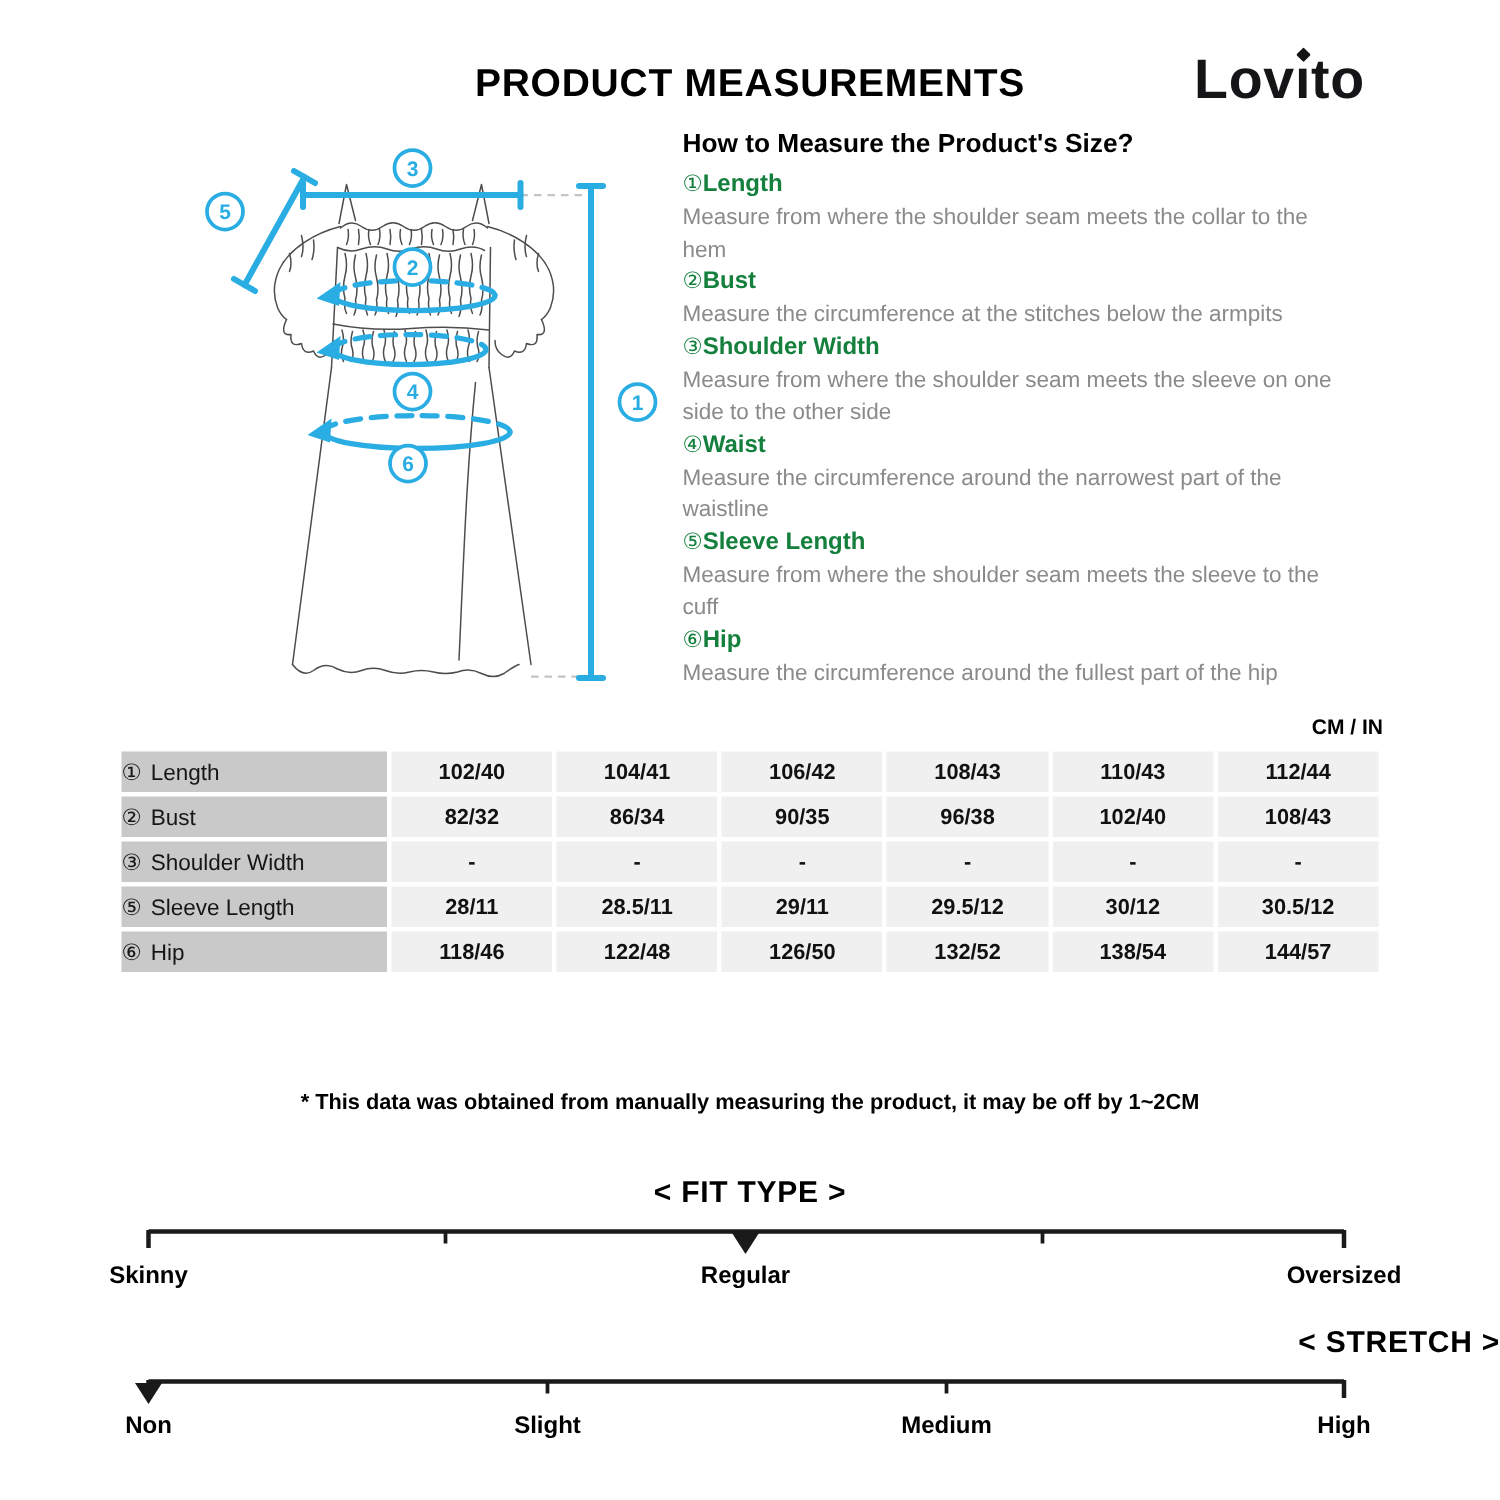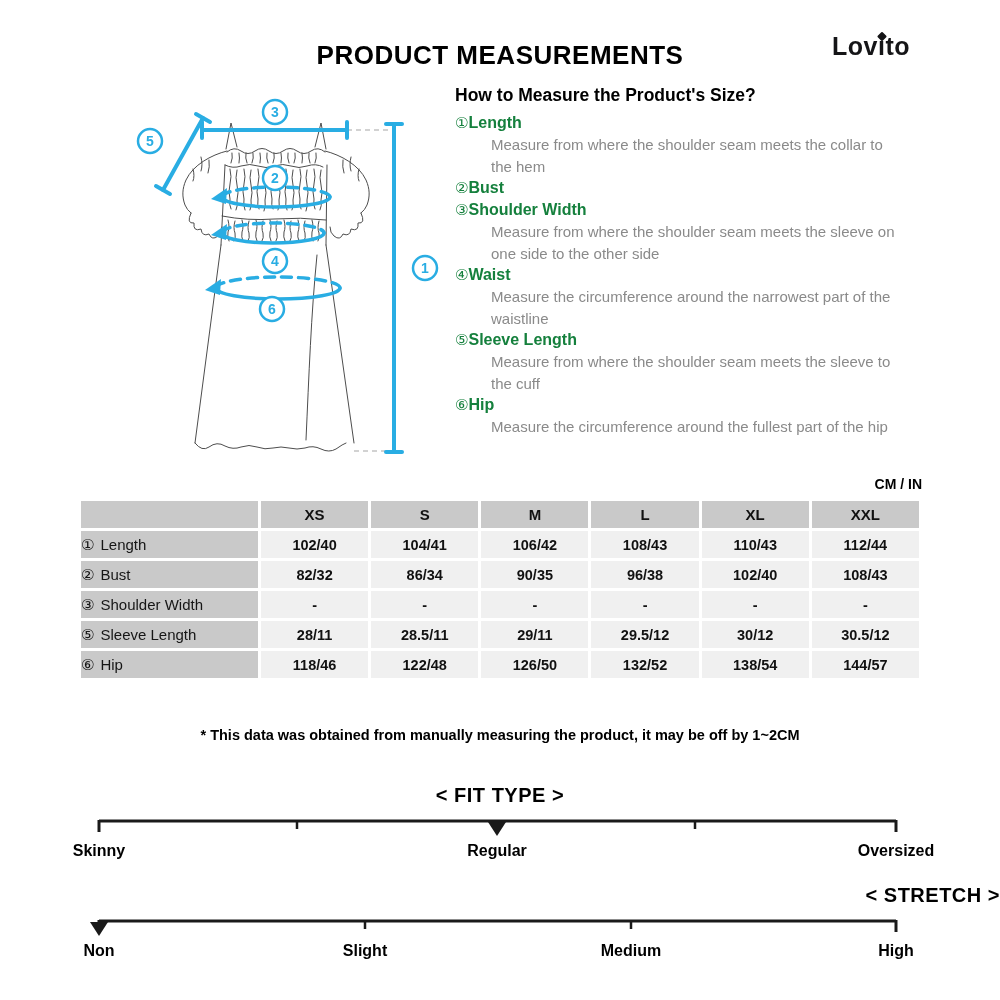--- a/index.html
+++ b/index.html
@@ -1,31 +1,31 @@
 <!DOCTYPE html>
 <html><head>
 <meta charset="utf-8">
 <style>
   html,body{margin:0;padding:0;background:#fff;}
   body{font-family:"Liberation Sans","DejaVu Sans",sans-serif;color:#111;}
   #page{position:relative;width:1000px;height:1000px;background:#fff;overflow:hidden;text-decoration:underline;}
 
   .title{position:absolute;left:0;right:0;top:40px;text-align:center;
          font-size:26px;font-weight:700;letter-spacing:.5px;color:#000;}
-  .brand{position:absolute;right:90px;top:32px;font-size:25px;font-weight:700;
+  .brand{position:absolute;right:90px;top:32px;font-size:37px;font-weight:700;
          letter-spacing:.5px;color:#151517;}
   .brand .iwrap{position:relative;display:inline-block;}
   .brand .idot{position:absolute;left:50%;top:1px;width:7px;height:7px;background:#151517;
          transform:translateX(-50%) rotate(45deg);border-radius:1px;}
 
   .howto-heading{position:absolute;left:455px;top:85px;font-size:17.5px;font-weight:700;color:#000;}
   .instructions{position:absolute;left:455px;top:112px;width:450px;}
   .instr-item .ih{font-size:16px;font-weight:700;line-height:22px;color:#15803d;}
   .instr-item .ih .num{font-weight:400;font-size:15px;}
-  .instr-item .desc{font-size:15px;line-height:21.5px;color:#8a8a8a;margin-left:36px;}
+  .instr-item .desc{font-size:15px;line-height:21.5px;color:#8a8a8a;}
 
   .cmin{position:absolute;left:78px;top:476px;width:844px;text-align:right;
         font-size:14px;font-weight:700;color:#000;}
 
   table.size{position:absolute;left:78px;top:498px;width:844px;
         border-collapse:separate;border-spacing:3px;table-layout:fixed;}
   table.size th,table.size td{height:27px;padding:0;vertical-align:middle;}
   table.size col.lab{width:177px;}
   th.hcell{background:#c9c9c9;font-size:15px;font-weight:700;text-align:center;color:#111;}
   td.labcell{background:#c9c9c9;font-size:15px;font-weight:400;text-align:left;
@@ -175,20 +175,21 @@
   </svg>
 
   <div class="howto-heading">How to Measure the Product's Size?</div>
   <div class="instructions">
     <div class="instr-item">
       <div class="ih"><span class="num">①</span><span>Length</span></div>
       <div class="desc">Measure from where the shoulder seam meets the collar to the hem</div>
     </div>
     <div class="instr-item">
       <div class="ih"><span class="num">②</span><span>Bust</span></div>
+      <div class="desc">Measure the circumference at the stitches below the armpits</div>
     </div>
     <div class="instr-item">
       <div class="ih"><span class="num">③</span><span>Shoulder Width</span></div>
       <div class="desc">Measure from where the shoulder seam meets the sleeve on one side to the other side</div>
     </div>
     <div class="instr-item">
       <div class="ih"><span class="num">④</span><span>Waist</span></div>
       <div class="desc">Measure the circumference around the narrowest part of the waistline</div>
     </div>
     <div class="instr-item">
@@ -207,29 +208,20 @@
     <colgroup>
         <col class="lab">
         <col>
         <col>
         <col>
         <col>
         <col>
         <col>
       </colgroup>
     <tbody>
-        <tr>
-      <th class="hcell"></th>
-      <th class="hcell">XS</th>
-      <th class="hcell">S</th>
-      <th class="hcell">M</th>
-      <th class="hcell">L</th>
-      <th class="hcell">XL</th>
-      <th class="hcell">XXL</th>
-    </tr>
     <tr>
       <td class="labcell"><span class="num">①</span><span>Length</span></td>
       <td class="valcell">102/40</td>
       <td class="valcell">104/41</td>
       <td class="valcell">106/42</td>
       <td class="valcell">108/43</td>
       <td class="valcell">110/43</td>
       <td class="valcell">112/44</td>
     </tr>
     <tr>

